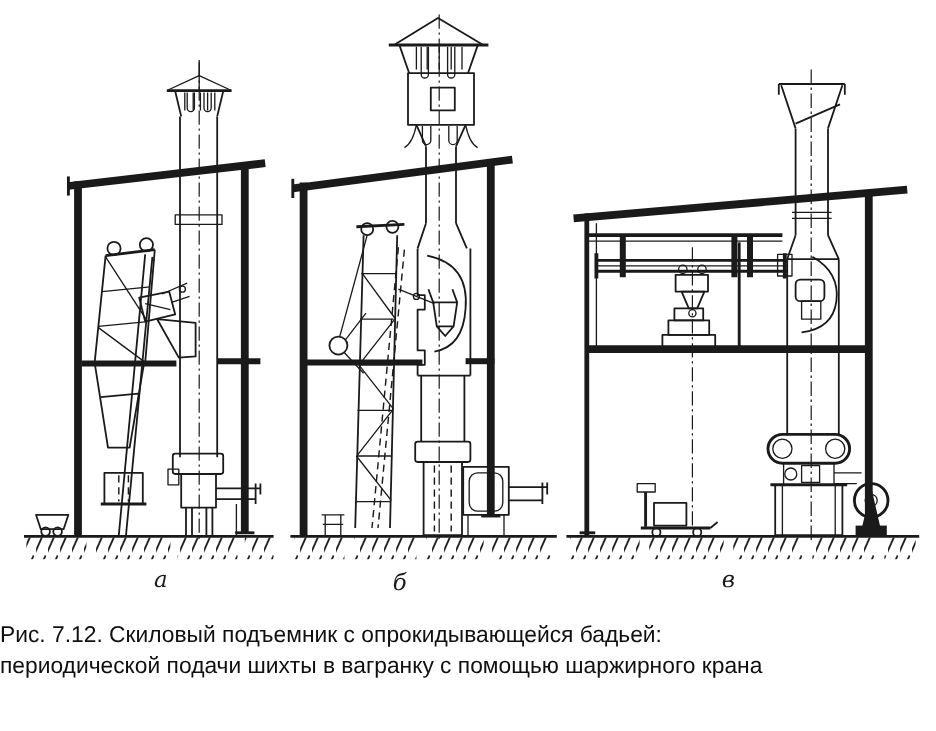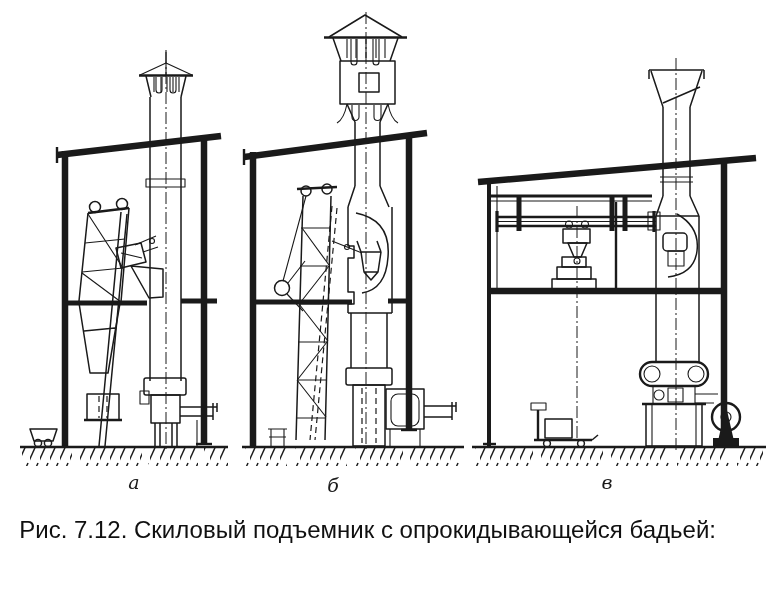--- a/index.html
+++ b/index.html
@@ -9,22 +9,22 @@
   svg .w1{stroke-width:1.1;}
   svg .m{stroke-width:2.4;}
   svg .r{stroke-width:3.2;}
   svg .t{stroke-width:6.5;}
   svg .t4{stroke-width:4;}
   svg .p{stroke-width:5;}
   svg .cl{stroke-width:1;stroke-dasharray:12 3 2 3;}
   svg .dd{stroke-dasharray:6 4;stroke-width:1.2;}
   svg .fk{fill:#1a1a1a;stroke:none;}
   svg text.lbl{font-family:"DejaVu Serif",serif;font-style:italic;font-size:19px;fill:#1a1a1a;}
-  .caption{position:absolute;left:0;top:517px;width:716px;text-align:right;
-           font-size:24px;line-height:26px;color:#101010;font-weight:400;}
+  .caption{position:absolute;left:0;top:517px;width:716px;text-align:left;
+           font-size:19px;line-height:26px;color:#101010;font-weight:400;}
 </style>
 </head>
 <body>
 
 <div class="page">
 
 <svg width="780" height="500" viewBox="0 0 780 500">
   <defs>
     <pattern id="hx" patternUnits="userSpaceOnUse" width="10" height="22">
       <path d="M-1 21 L8 1" stroke="#1a1a1a" stroke-width="1.5" fill="none"></path>
@@ -277,15 +277,16 @@
     </g>
   </g>
 
   <text class="lbl" x="134" y="489" text-anchor="middle">а</text>
   <text class="lbl" x="333" y="492" text-anchor="middle">б</text>
   <text class="lbl" x="607" y="489" text-anchor="middle">в</text>
 </svg>
 
 <div class="caption">
   <div>Рис. 7.12. Скиловый подъемник с опрокидывающейся бадьей:</div>
+  <div>периодической подачи шихты в вагранку с помощью шаржирного крана</div>
 </div>
 
 </div>
 
 </body></html>

